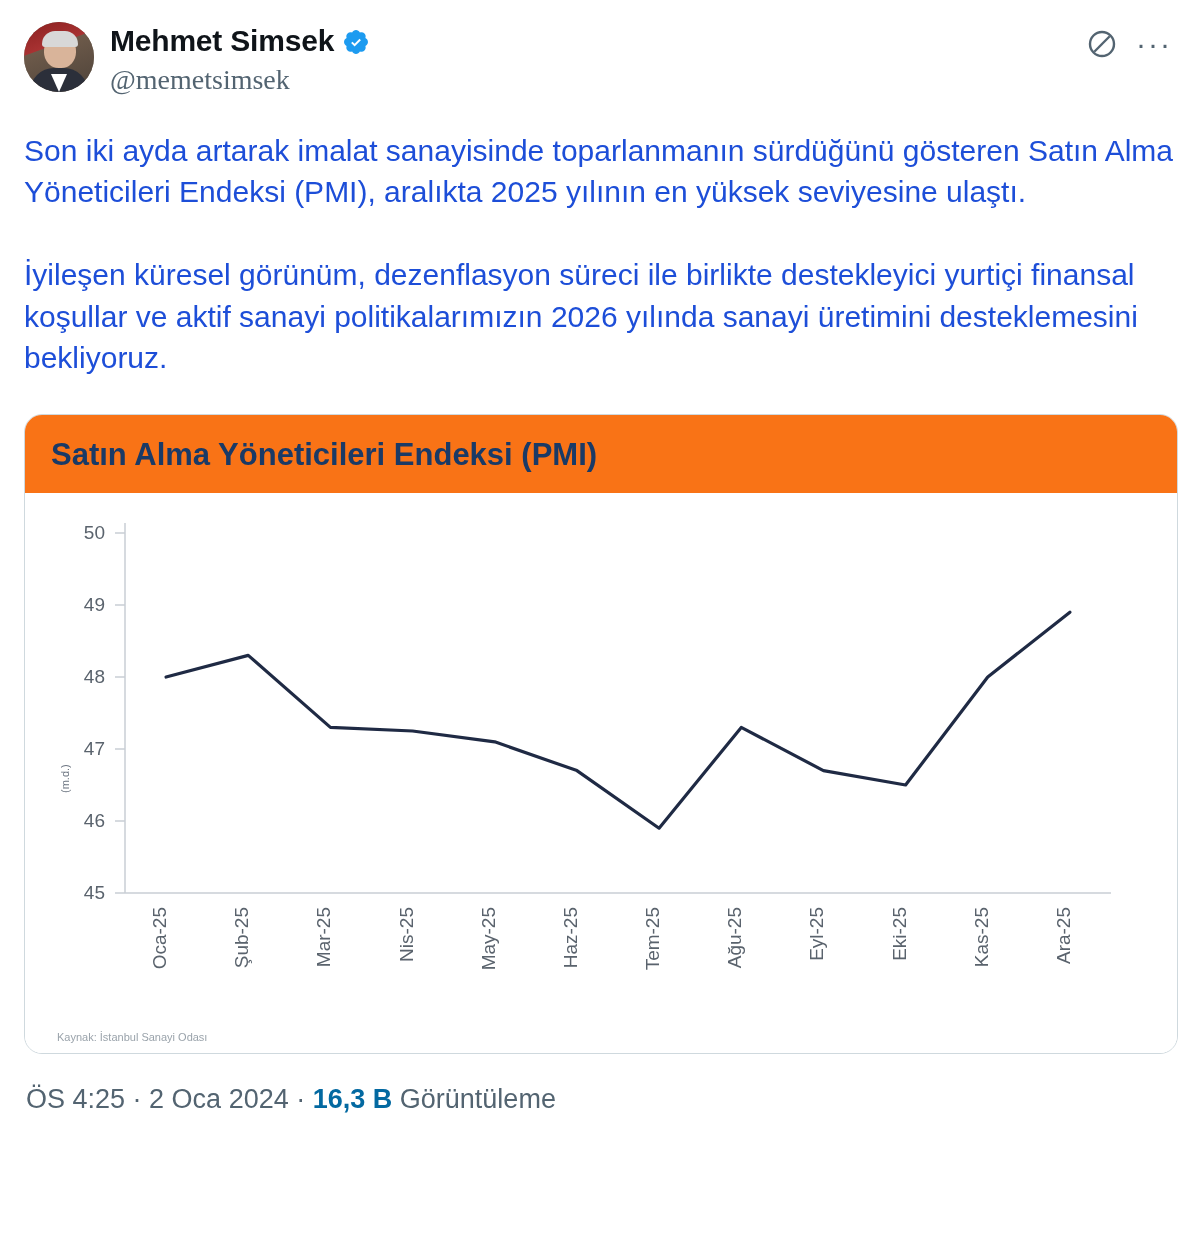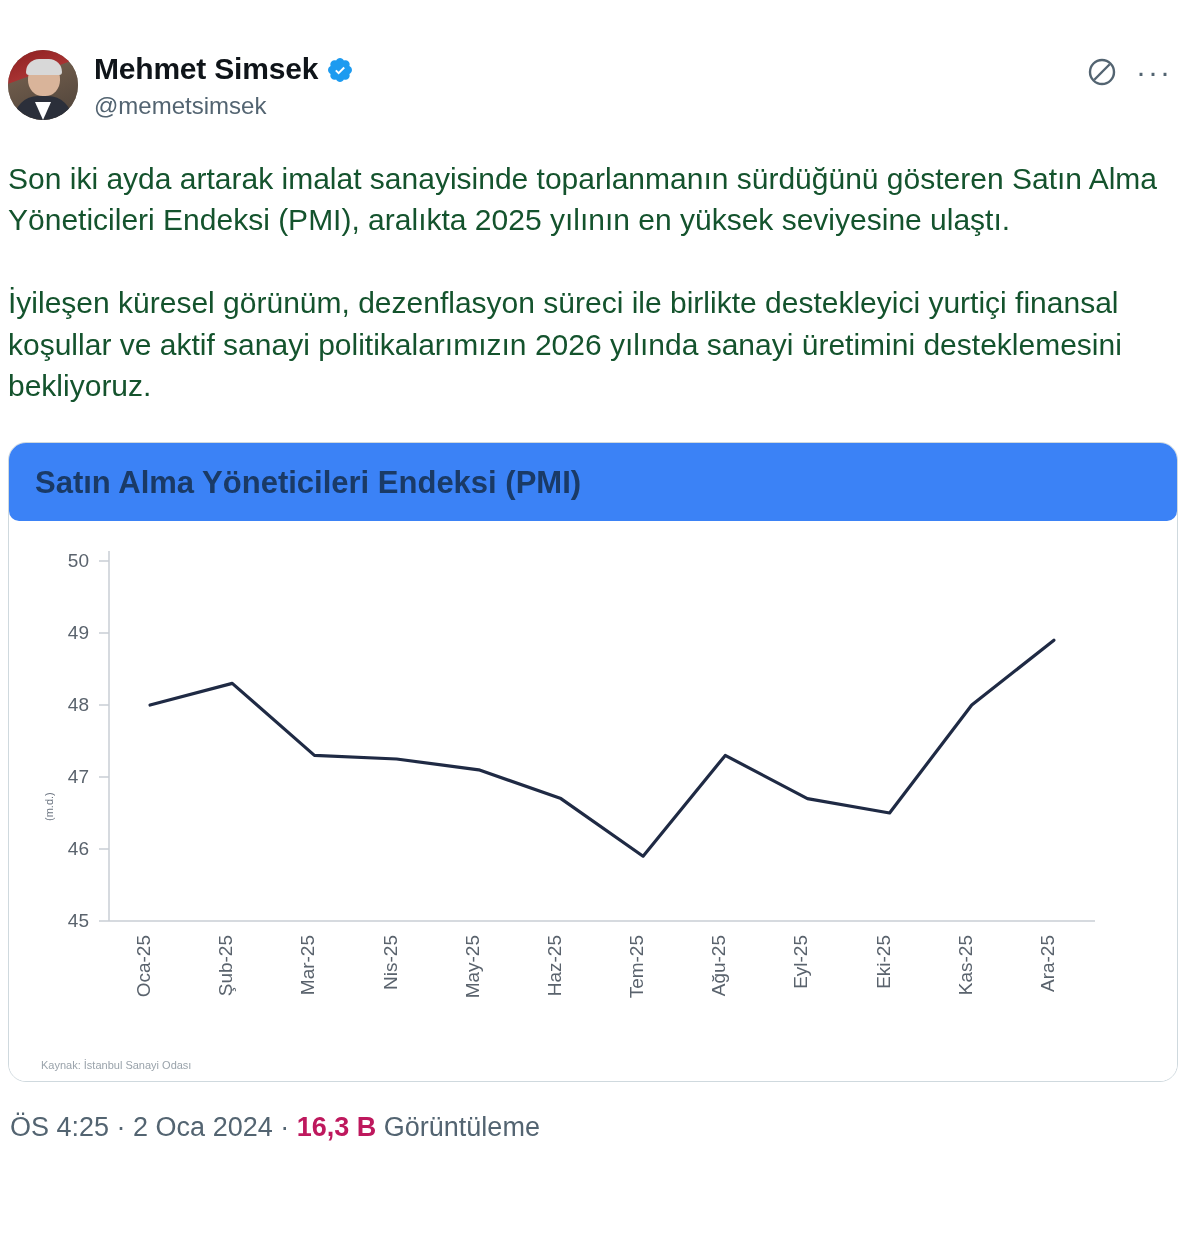--- a/index.html
+++ b/index.html
@@ -8,23 +8,22 @@
     background: #ffffff;
     font-family: "Liberation Sans", sans-serif;
   }
   body {
     width: 1200px;
     height: 1242px;
     overflow: hidden;
   }
   .tweet {
     width: 1200px;
-    padding: 18px 22px 0 8px;
-    position: relative;
-    margin-top: 28px;
+    padding: 18px 22px 0 24px;
+    position: relative;
   }
   .tweet-header {
     display: flex;
     align-items: flex-start;
     position: relative;
     min-height: 86px;
   }
   .avatar {
     width: 70px; height: 70px;
     border-radius: 50%;
@@ -81,23 +80,24 @@
     color: #0f1419;
     letter-spacing: -0.2px;
   }
   .verified {
     width: 28px; height: 28px;
     display: inline-block;
     position: relative;
     top: 1px;
   }
   .handle {
-    font-size: 24px;
+    font-size: 28px;
     color: #536471;
     margin-top: 6px;
+    font-family: Liberation Serif, serif;
   }
   .header-actions {
     position: absolute;
     right: 6px;
     top: 10px;
     display: flex;
     align-items: center;
     gap: 18px;
   }
   .icon-btn {
@@ -109,35 +109,34 @@
   }
   .dots {
     font-size: 30px;
     line-height: 1;
     color: #536471;
     letter-spacing: 2px;
   }
   .tweet-body {
     font-size: 30px;
     line-height: 1.38;
-    color: #14532d;
+    color: #1d4ed8;
     margin-top: 26px;
     white-space: pre-wrap;
   }
   .card {
     margin-top: 36px;
     border: 1px solid #cfd9de;
     border-radius: 18px;
     overflow: hidden;
     background: #ffffff;
   }
   .card-header {
-    background: #3b82f6;
+    background: #f97316;
     padding: 22px 26px 20px 26px;
-    border-radius: 10px;
   }
   .card-title {
     font-size: 31px;
     font-weight: bold;
     color: #1a3a66;
   }
   .chart-area {
     position: relative;
     height: 560px;
     background: #ffffff;
@@ -160,21 +159,21 @@
     transform: rotate(-90deg);
     transform-origin: left top;
   }
   .tweet-footer {
     margin-top: 30px;
     padding: 0 0 20px 2px;
     font-size: 27px;
     color: #536471;
   }
   .tweet-footer .views-count {
-    color: #be185d;
+    color: #0369a1;
     font-weight: bold;
   }
   .tweet-footer .sep { color: #536471; }
 </style>
 </head>
 <body>
 
 <div class="tweet">
 
   <div class="tweet-header">

